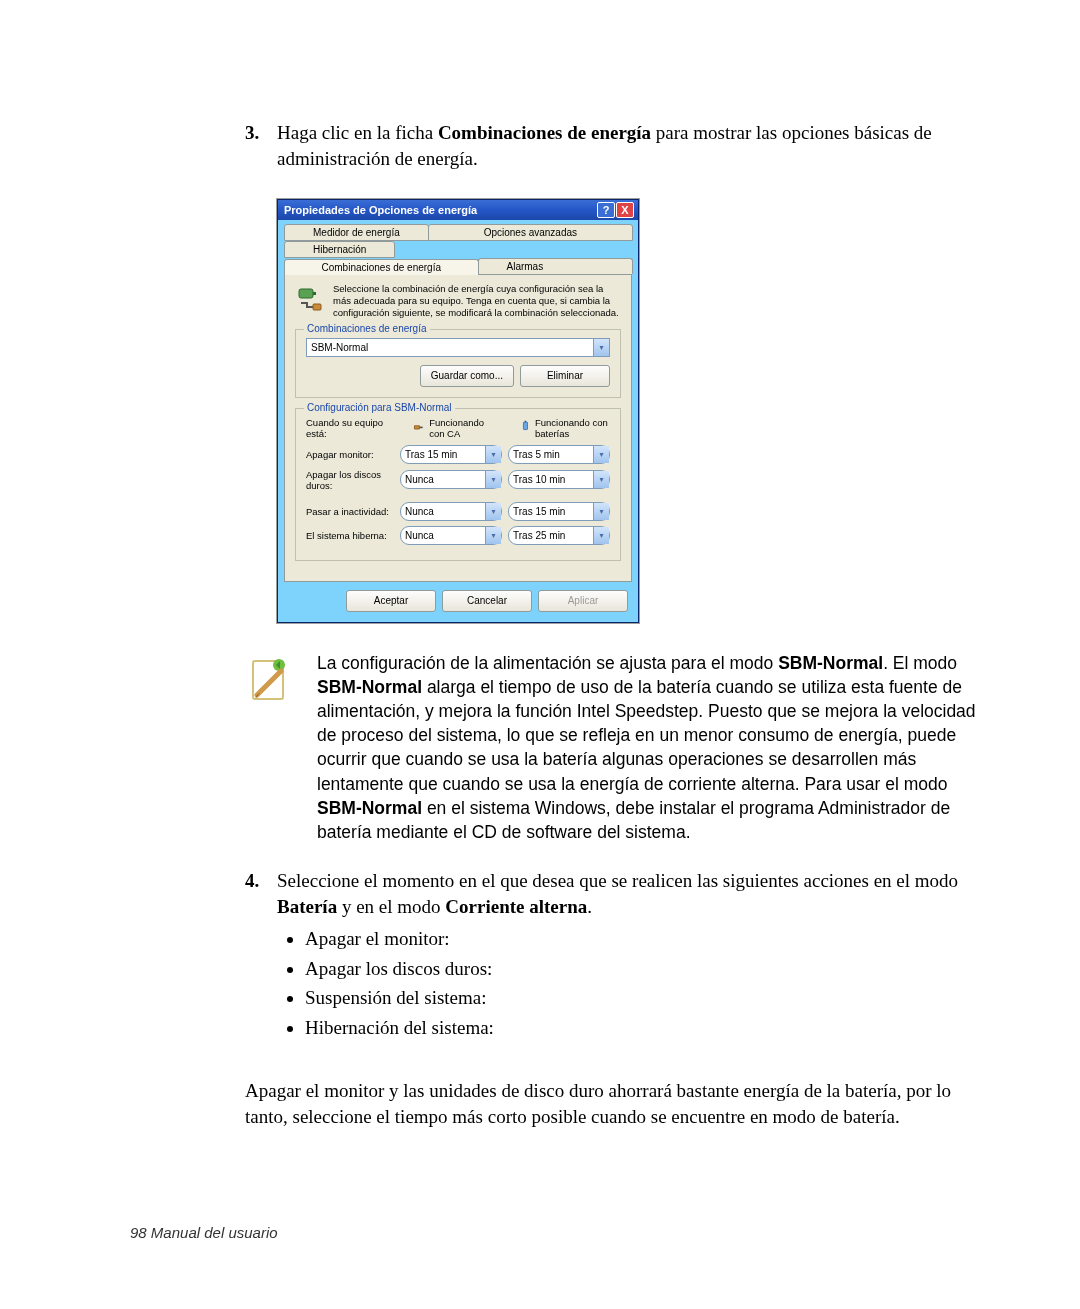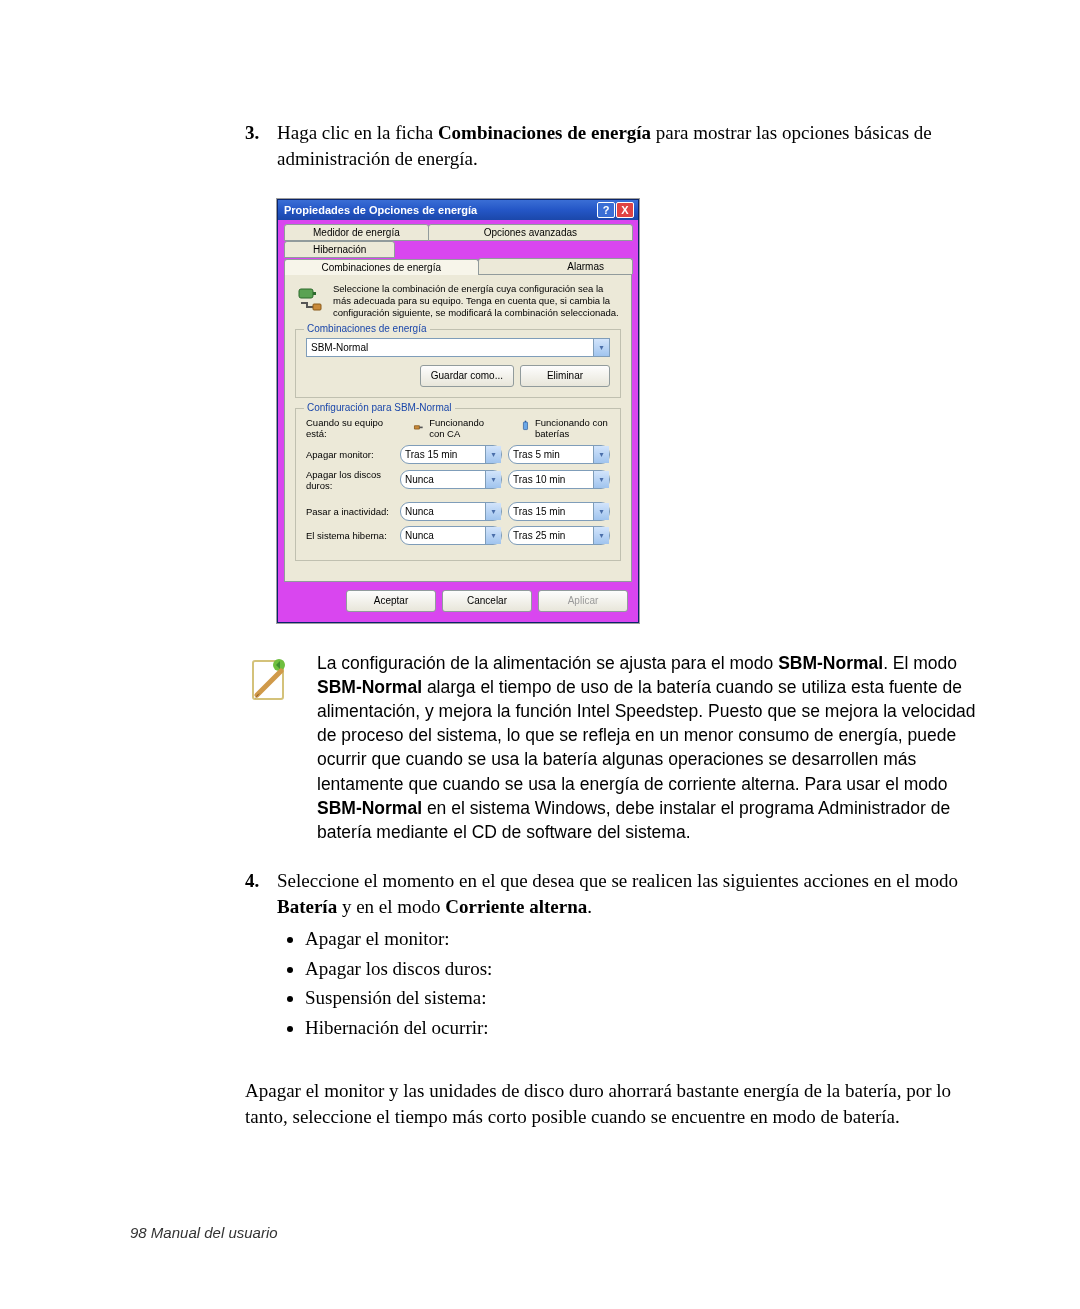--- a/index.html
+++ b/index.html
@@ -32,21 +32,21 @@
   .txt b { font-weight: bold; }
 
   
   .dialog {
     width: 360px;
     margin: 28px 4px 28px 32px;
     font-family: Tahoma, Verdana, sans-serif;
     font-size: 10px;
     color: #000;
     border: 1px solid #0a246a;
-    background: #d946ef;
+    background: #7dd3fc;
     box-shadow: 0 0 0 1px #9e9e9e;
   }
   .titlebar {
     height: 20px;
     background: linear-gradient(180deg, #3a6ed5 0%, #2456c6 50%, #1b47aa 100%);
     display: flex;
     align-items: center;
     padding: 0 4px 0 6px;
     color: #fff;
     font-weight: bold;
@@ -249,21 +249,21 @@
       <span class="winbtn help-btn">?</span>
       <span class="winbtn close-btn">X</span>
     </div>
 
     <div class="tabstrip">
       <div class="tab row2">Medidor de energía</div>
       <div class="tab row2" style="flex:1;text-align:center">Opciones avanzadas</div>
       <div class="tab row2">Hibernación</div>
       <div style="flex-basis:100%;height:0"></div>
       <div class="tab active" style="flex:1.4;text-align:center">Combinaciones de energía</div>
-      <div class="tab" style="flex:1;text-align:right">Alarmas</div>
+      <div class="tab" style="flex:1;text-align:left">Alarmas</div>
     </div>
 
     <div class="tabpage">
       <div class="intro-row">
         <div class="icon">
           <svg viewBox="0 0 30 30">
             <rect x="4" y="6" width="14" height="9" rx="2" fill="#5aa253" stroke="#2d6a2d"></rect>
             <rect x="18" y="9" width="3" height="3" fill="#2d6a2d"></rect>
             <path d="M6 20 L12 20 L12 24 L18 24" stroke="#555" stroke-width="2" fill="none"></path>
             <rect x="18" y="21" width="8" height="6" rx="1" fill="#c98a3a" stroke="#8a5a1a"></rect>
@@ -387,21 +387,21 @@
     <div class="num">4.</div>
     <div class="txt">
       <span>Seleccione el momento en el que desea que se realicen las siguientes acciones en el modo </span><b>Batería</b><span> y en el modo </span><b>Corriente alterna</b><span>.</span>
     </div>
   </div>
 
   <ul class="bul">
     <li>Apagar el monitor:</li>
     <li>Apagar los discos duros:</li>
     <li>Suspensión del sistema:</li>
-    <li>Hibernación del ocurrir:</li>
+    <li>Hibernación del sistema:</li>
   </ul>
 
   <div class="para">Apagar el monitor y las unidades de disco duro ahorrará bastante energía de la batería, por lo tanto, seleccione el tiempo más corto posible cuando se encuentre en modo de batería.</div>
 
   <div class="footer">
     <span class="pg">98</span><span>  Manual del usuario</span>
   </div>
 
 </div>
 

